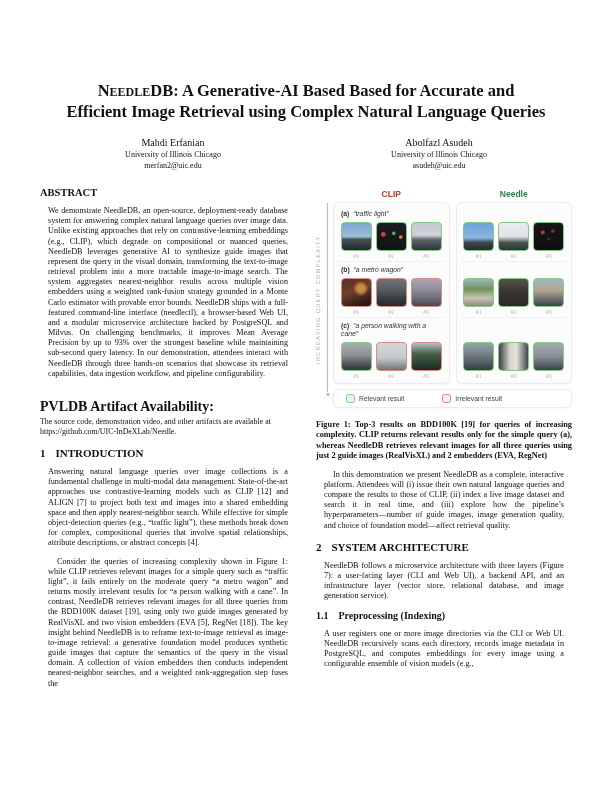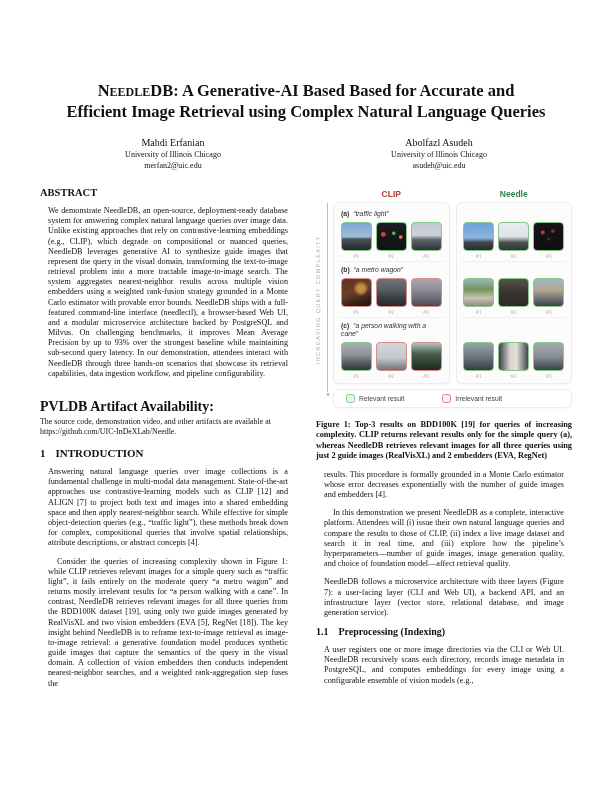--- a/index.html
+++ b/index.html
@@ -313,23 +313,23 @@
             <div class="legend-item">
               <span class="swatch irrelevant"></span>
               <span class="legend-label">Irrelevant result</span>
             </div>
           </div>
         </div>
       </div>
 
       <p class="fig-caption">Figure 1: Top-3 results on BDD100K [19] for queries of increasing complexity. CLIP returns relevant results only for the simple query (a), whereas NeedleDB retrieves relevant images for all three queries using just 2 guide images (RealVisXL) and 2 embedders (EVA, RegNet)</p>
 
-      <p class="body">results. This procedure is formally grounded in a Monte Carlo estimator whose error decreases exponentially with the number of guide images and embedders [4].</p>
       <p class="body indent">In this demonstration we present NeedleDB as a complete, interactive platform. Attendees will (i) issue their own natural language queries and compare the results to those of CLIP, (ii) index a live image dataset and search it in real time, and (iii) explore how the pipeline’s hyperparameters—number of guide images, image generation quality, and choice of foundation model—affect retrieval quality.</p>
 
+      <h2 class="section"><span class="sec-num">2</span><span>SYSTEM ARCHITECTURE</span></h2>
       <p class="body">NeedleDB follows a microservice architecture with three layers (Figure 7): a user-facing layer (CLI and Web UI), a backend API, and an infrastructure layer (vector store, relational database, and image generation service).</p>
 
       <h3 class="subsection"><span class="sec-num">1.1</span><span>Preprocessing (Indexing)</span></h3>
       <p class="body">A user registers one or more image directories via the CLI or Web UI. NeedleDB recursively scans each directory, records image metadata in PostgreSQL, and computes embeddings for every image using a configurable ensemble of vision models (e.g.,</p>
     </div>
 
   </div>
 </div>
 
 </body></html>

